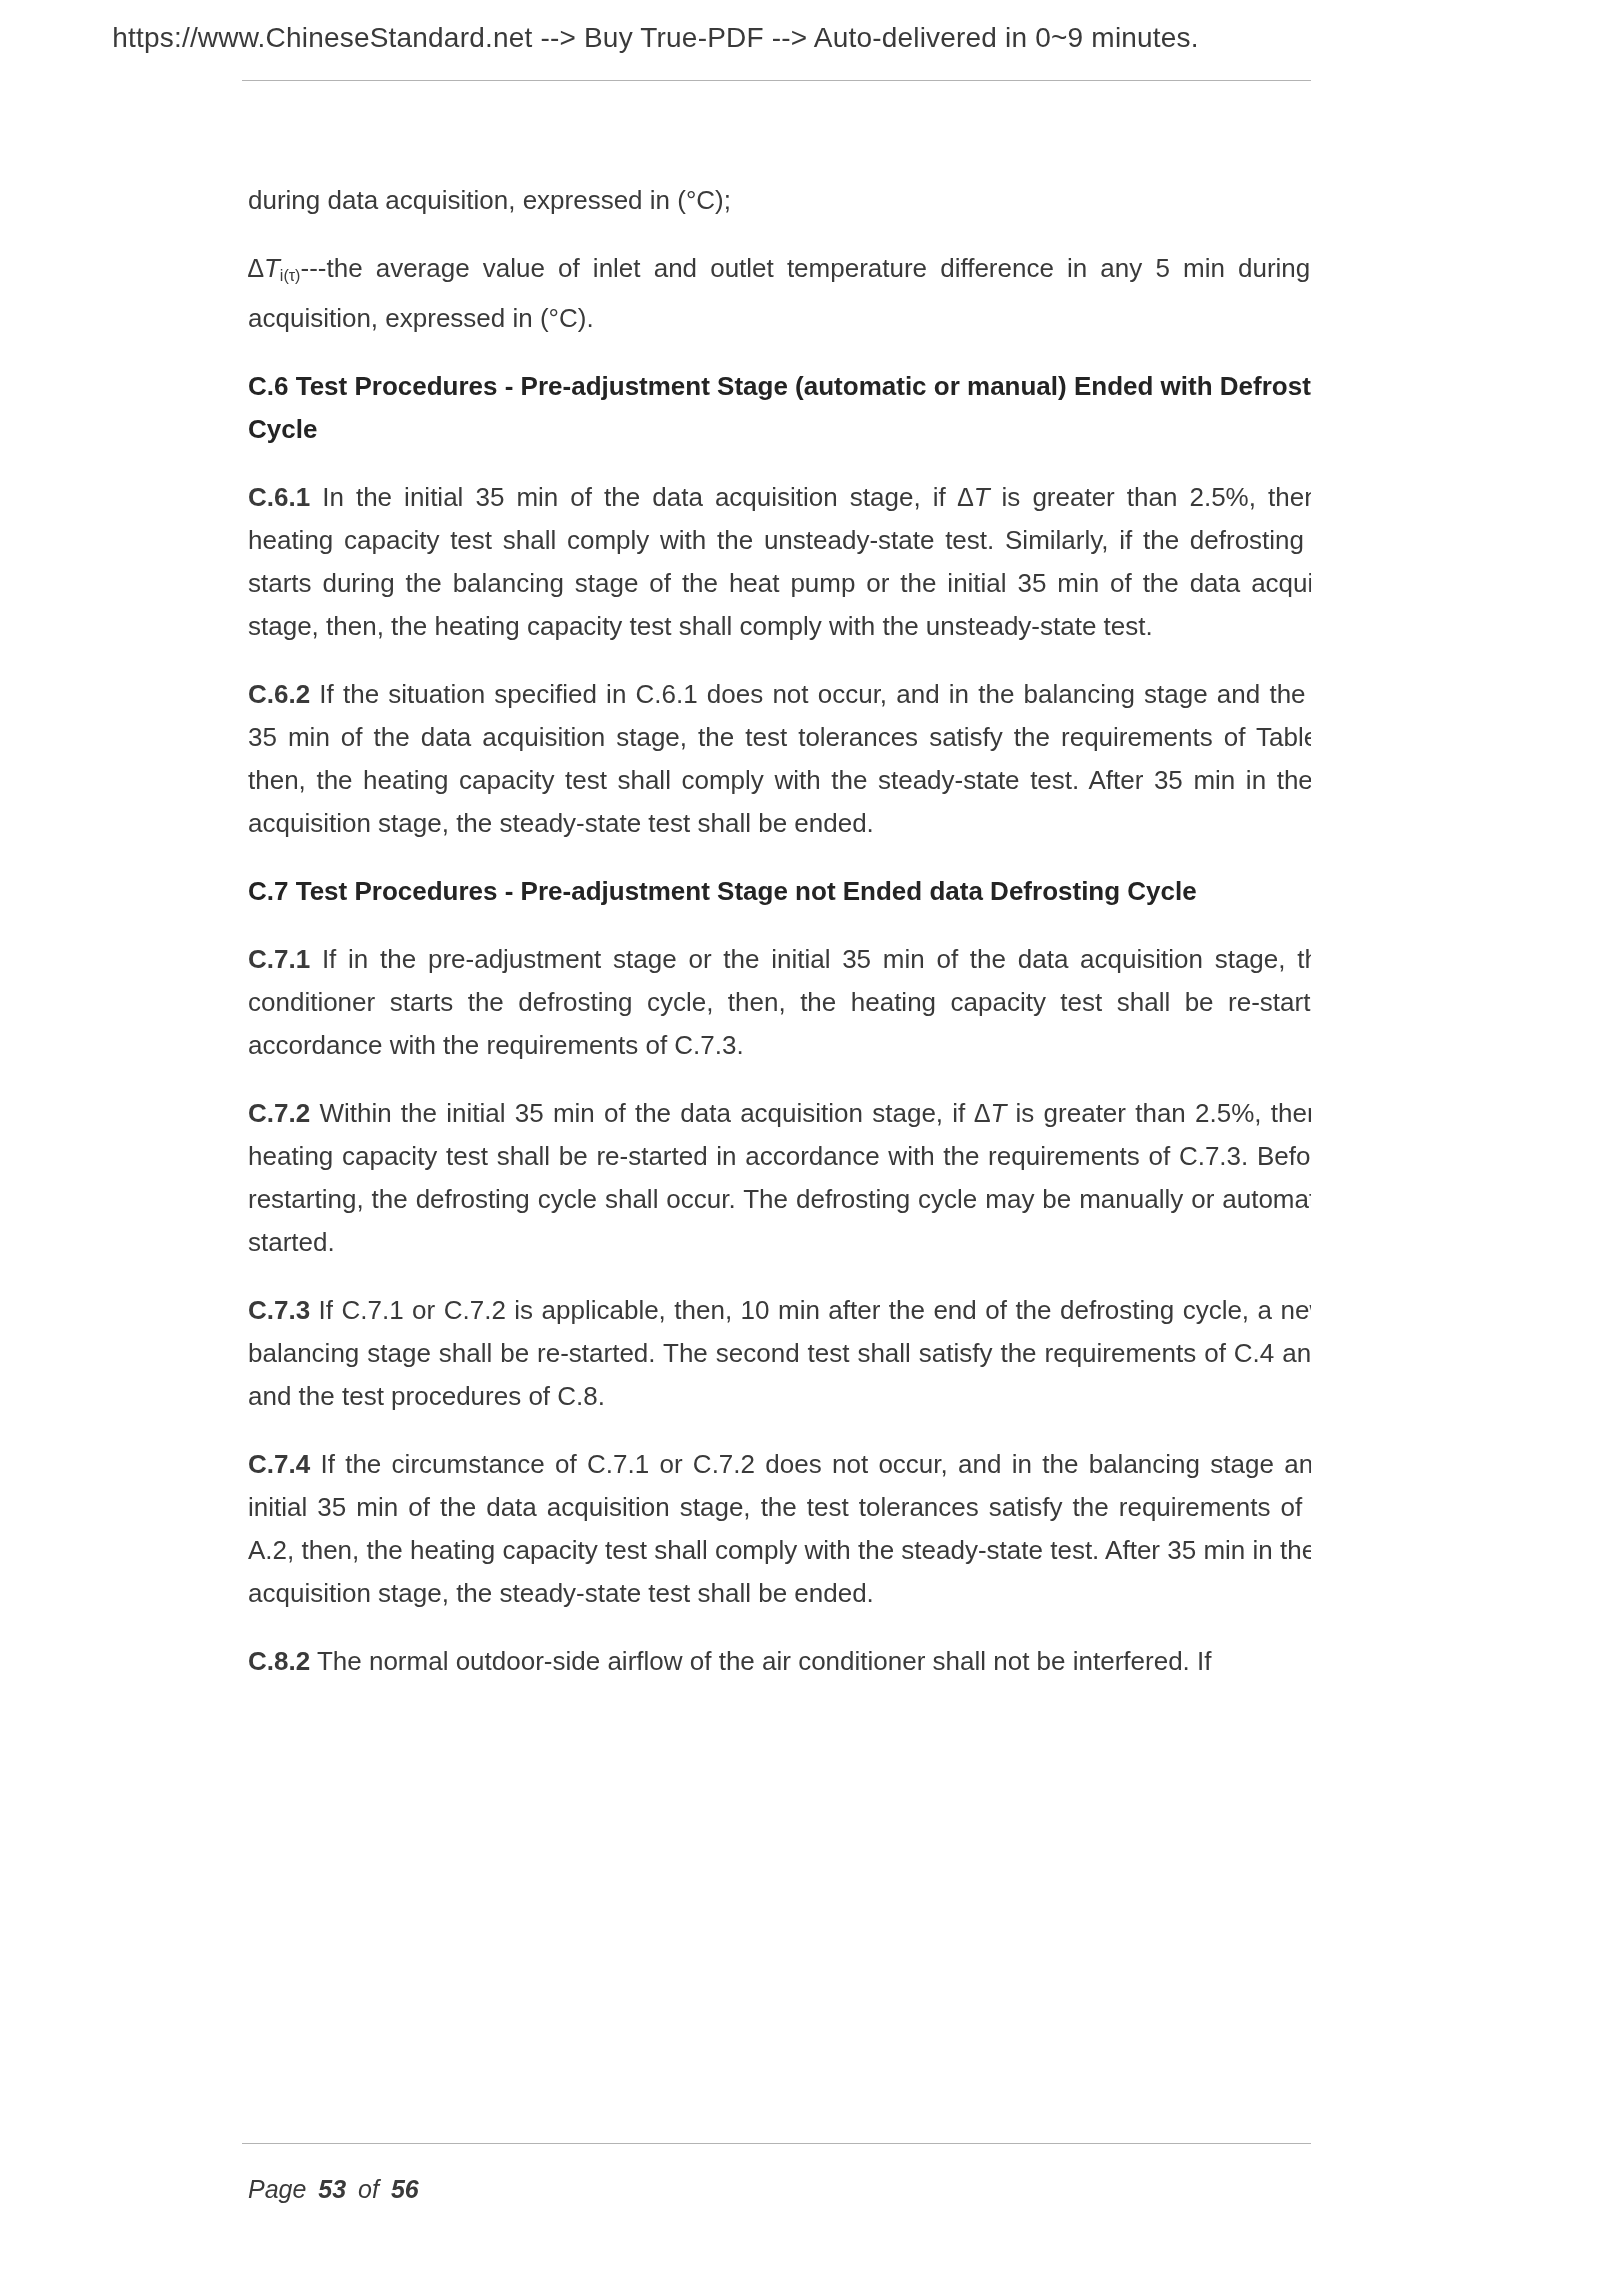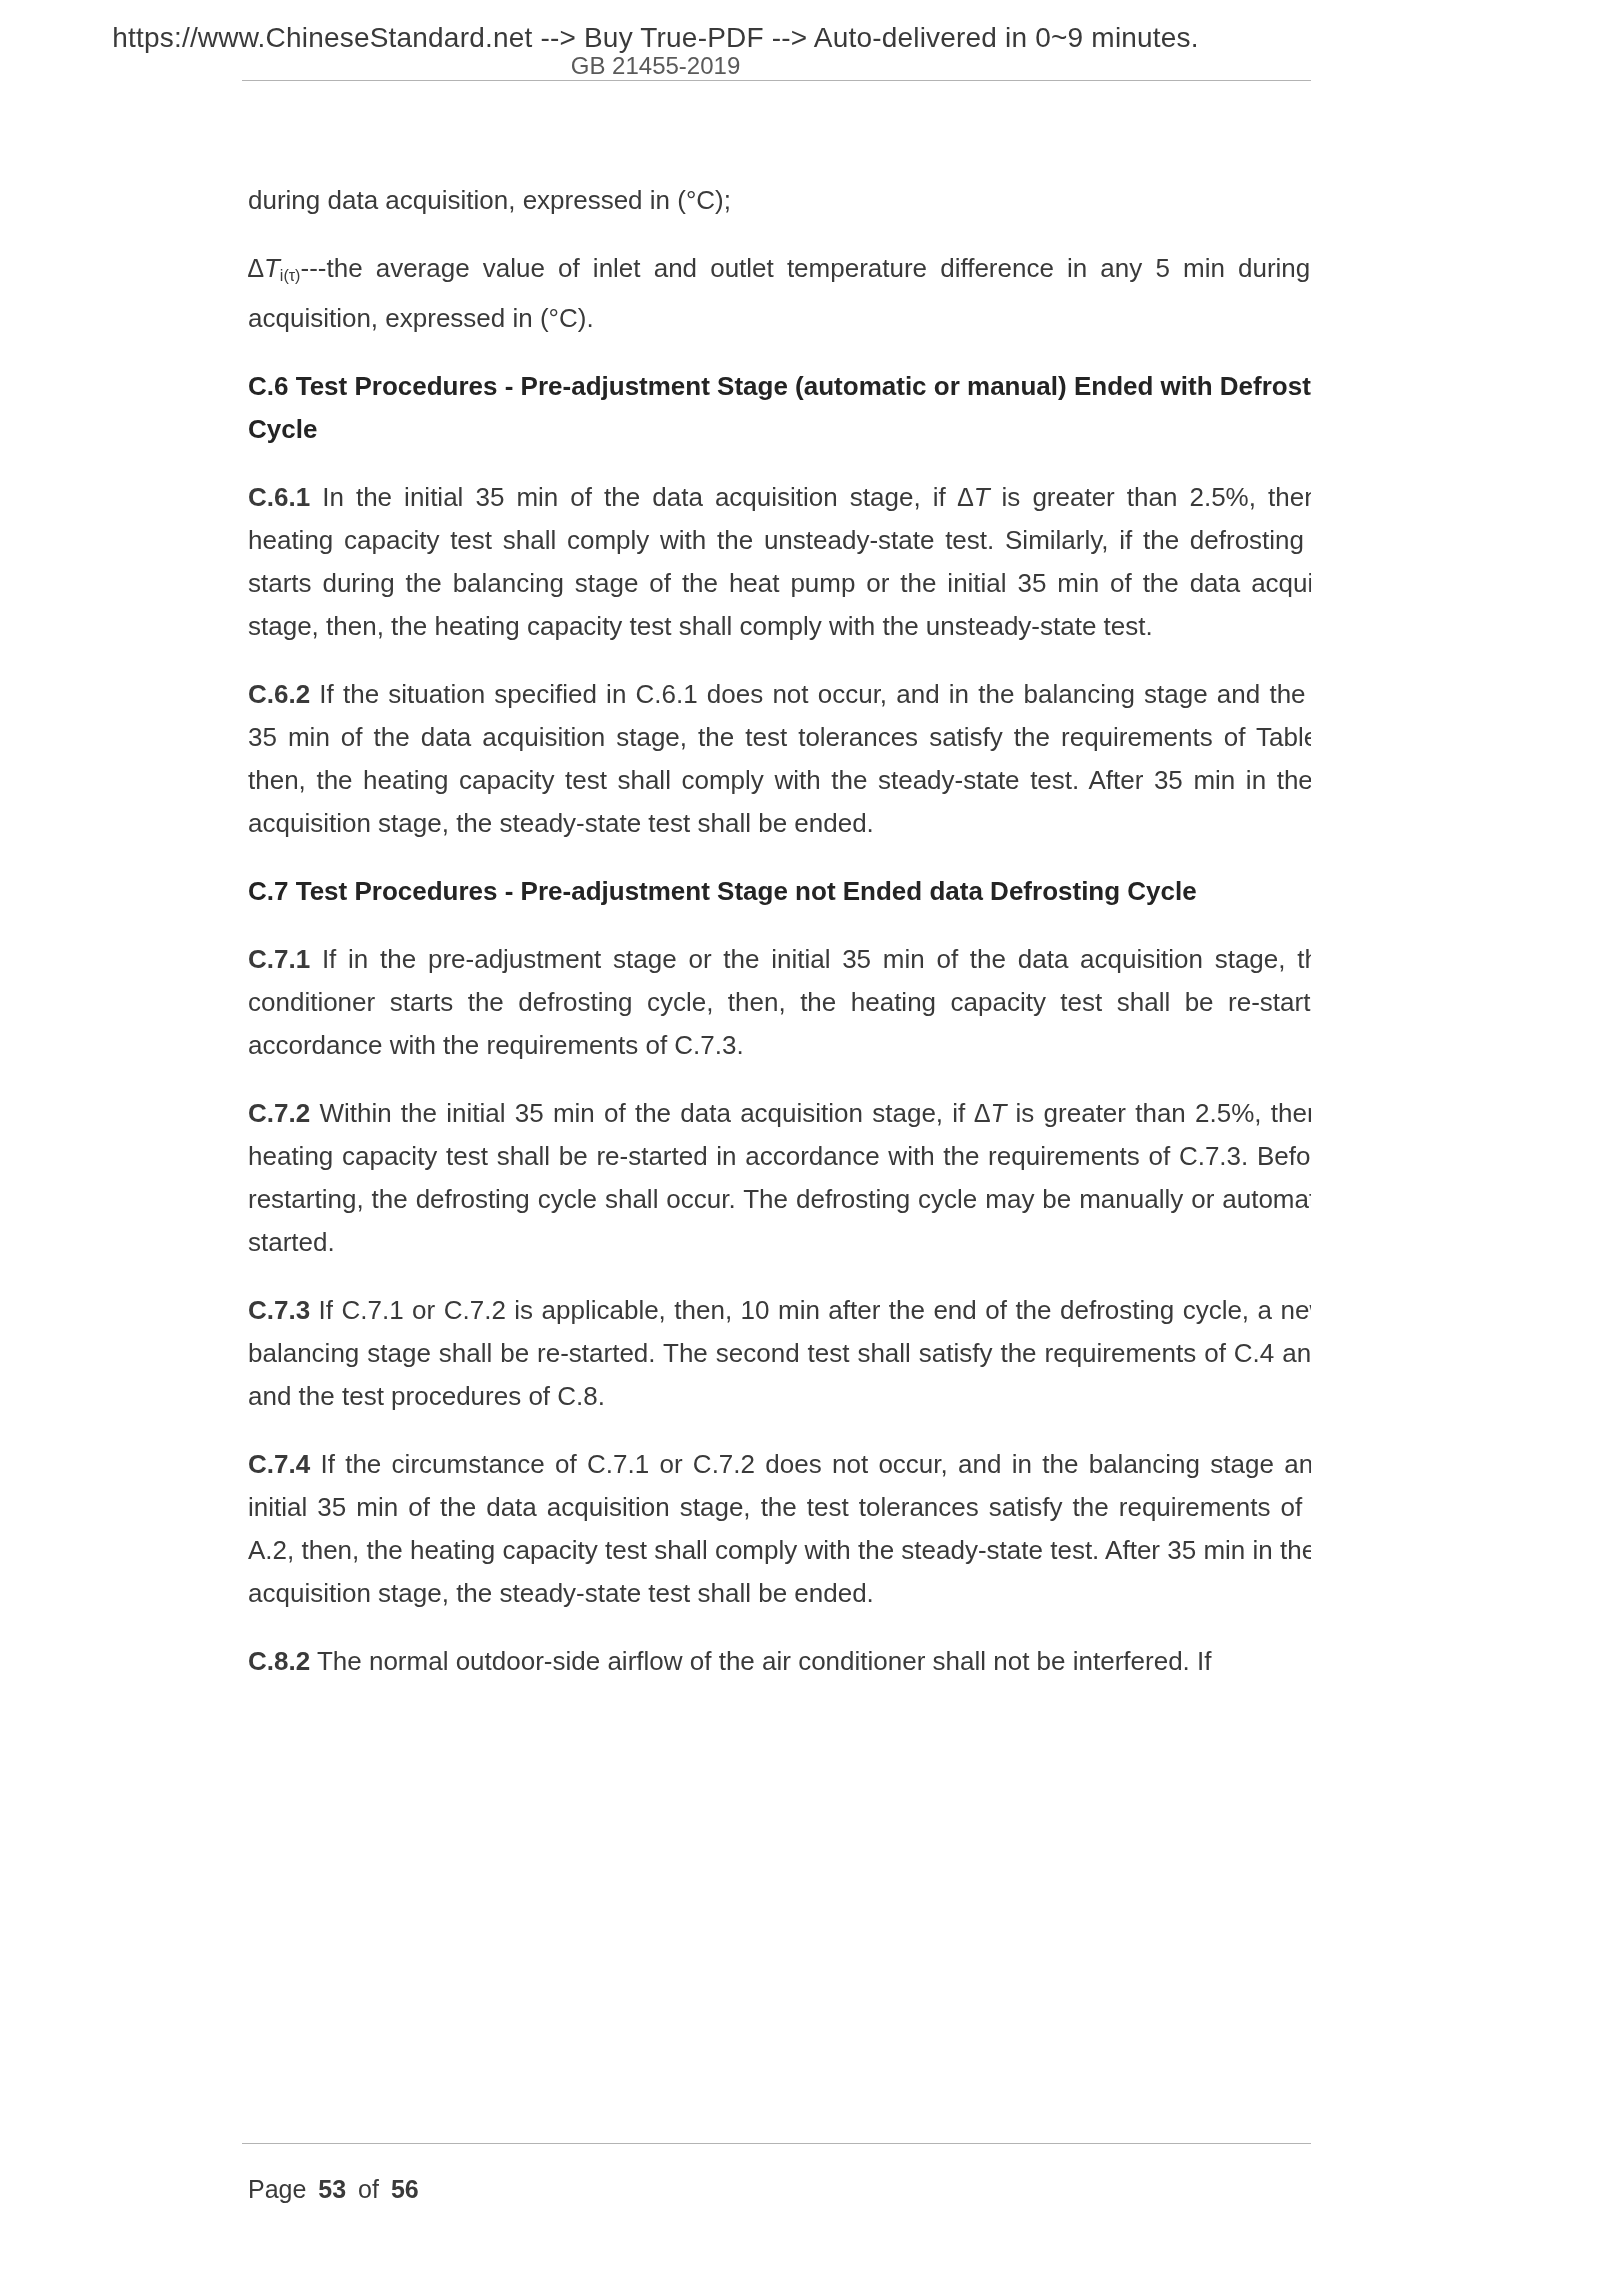--- a/index.html
+++ b/index.html
@@ -80,41 +80,40 @@
     top: 2175px;
     left: 248px;
     width: 1134px;
     display: flex;
     justify-content: space-between;
     align-items: baseline;
     font-size: 25px;
     color: #3a3a3a;
   }
   .footer-left  { text-align: left; }
-  .footer-right { text-align: left; }
+  .footer-right { text-align: left; font-style: italic; }
   .footer-link {
     text-decoration: underline;
     cursor: pointer;
   }
   .footer-arrow {
     margin: 0 8.3px;
     color: #3a3a3a;
   }
   .footer-right .b { font-weight: 700; }
   .footer-right span { margin-left: 5px; }
   .footer-right span:first-child { margin-left: 0; }
 </style>
 </head>
 <body>
 
 <div class="page">
 
   <div class="promo-line">https://www.ChineseStandard.net --&gt; Buy True-PDF --&gt; Auto-delivered in 0~9 minutes.</div>
 
-  <div class="doc-code">GB 21455-2019</div>
 
   <div class="rule header-rule"></div>
 
   <main class="doc-body">
       <p class="paragraph"><span class="run-normal">during data acquisition, expressed in (°C);</span></p>
       <p class="paragraph"><span class="run-italic">∆T</span><span class="run-sub">i(τ)</span><span class="run-normal">---the average value of inlet and outlet temperature difference in any 5 min during data acquisition, expressed in (°C).</span></p>
       <h2 class="heading"><span class="run-bold">C.6 Test Procedures - Pre-adjustment Stage (automatic or manual) Ended with Defrosting Cycle</span></h2>
       <p class="paragraph"><span class="run-bold">C.6.1</span><span class="run-normal"> In the initial 35 min of the data acquisition stage, if </span><span class="run-italic">∆T</span><span class="run-normal"> is greater than 2.5%, then, the heating capacity test shall comply with the unsteady-state test. Similarly, if the defrosting cycle starts during the balancing stage of the heat pump or the initial 35 min of the data acquisition stage, then, the heating capacity test shall comply with the unsteady-state test.</span></p>
       <p class="paragraph"><span class="run-bold">C.6.2</span><span class="run-normal"> If the situation specified in C.6.1 does not occur, and in the balancing stage and the initial 35 min of the data acquisition stage, the test tolerances satisfy the requirements of Table A.2, then, the heating capacity test shall comply with the steady-state test. After 35 min in the data acquisition stage, the steady-state test shall be ended.</span></p>
       <h2 class="heading"><span class="run-bold">C.7 Test Procedures - Pre-adjustment Stage not Ended data Defrosting Cycle</span></h2>

